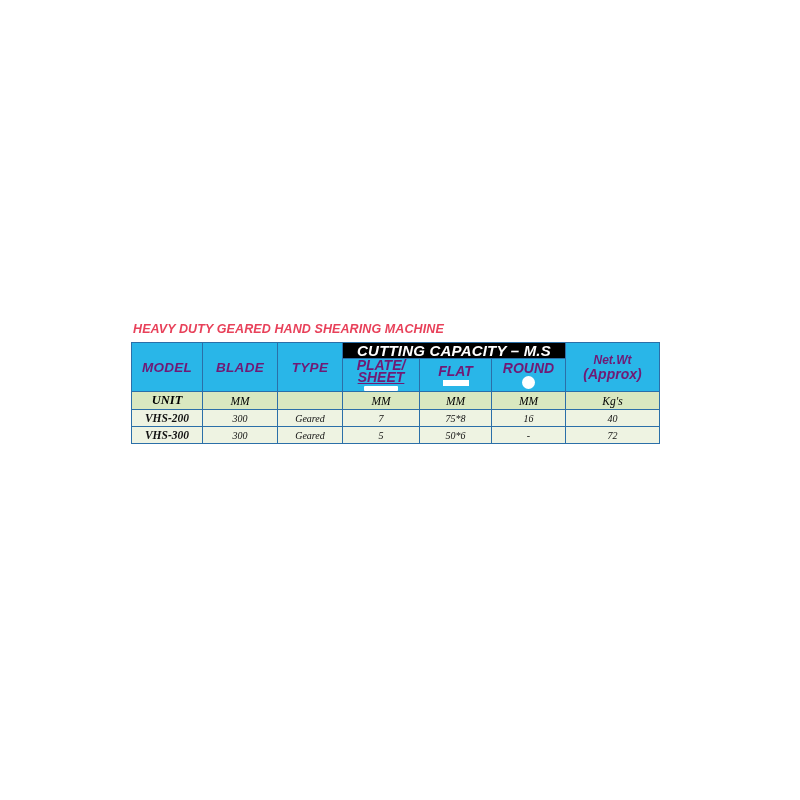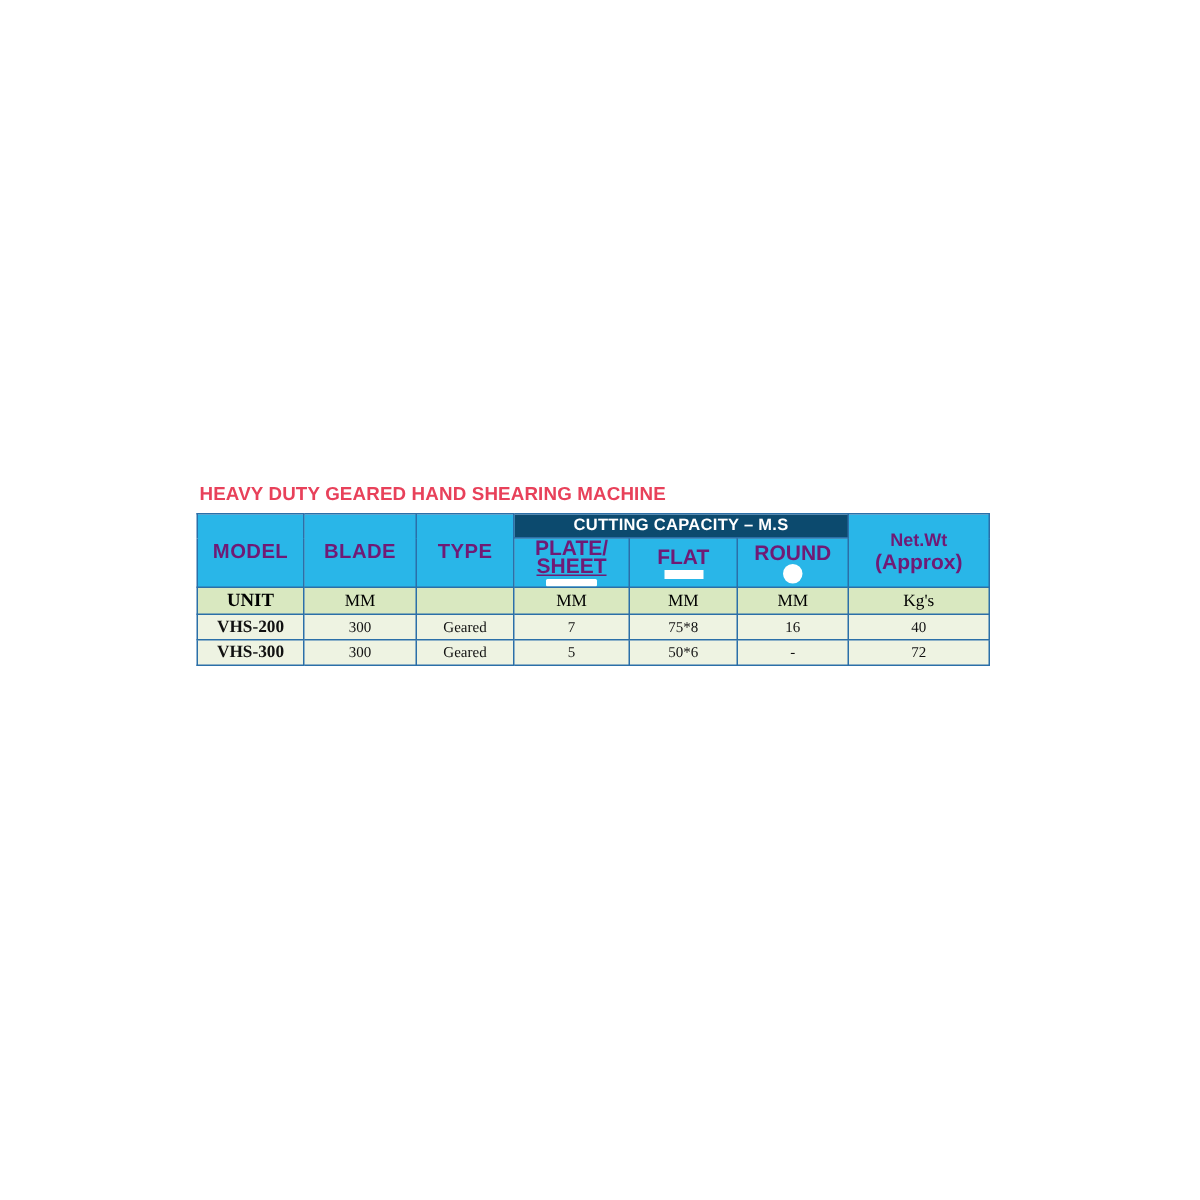--- a/index.html
+++ b/index.html
@@ -12,20 +12,21 @@
     height: 800px;
     position: relative;
     font-family: "Liberation Sans", sans-serif;
     overflow: hidden;
   }
   #spec-block {
     position: absolute;
     left: 131px;
     top: 322px;
     width: 552px;
+    font-style: italic;
   }
   #spec-title {
     color: #e8415a;
     font-family: "Liberation Sans", sans-serif;
     font-weight: bold;
     font-size: 12.5px;
     letter-spacing: 0.1px;
     margin: 0 0 6px 2px;
     white-space: nowrap;
   }
@@ -40,24 +41,24 @@
     text-align: center;
     vertical-align: middle;
   }
   
   .hdr-cell {
     background: #29b6e8;
     color: #701a75;
     font-weight: bold;
   }
   .cc-span {
-    background: #0c4a6e;
+    background: #000000;
     color: #ffffff;
     font-weight: bold;
-    font-size: 11px;
+    font-size: 15px;
     letter-spacing: 0.2px;
     height: 15px;
     line-height: 15px;
   }
   .main-hdr {
     font-size: 13.5px;
     height: 38px;
     letter-spacing: 0.3px;
   }
   .sub-hdr {

